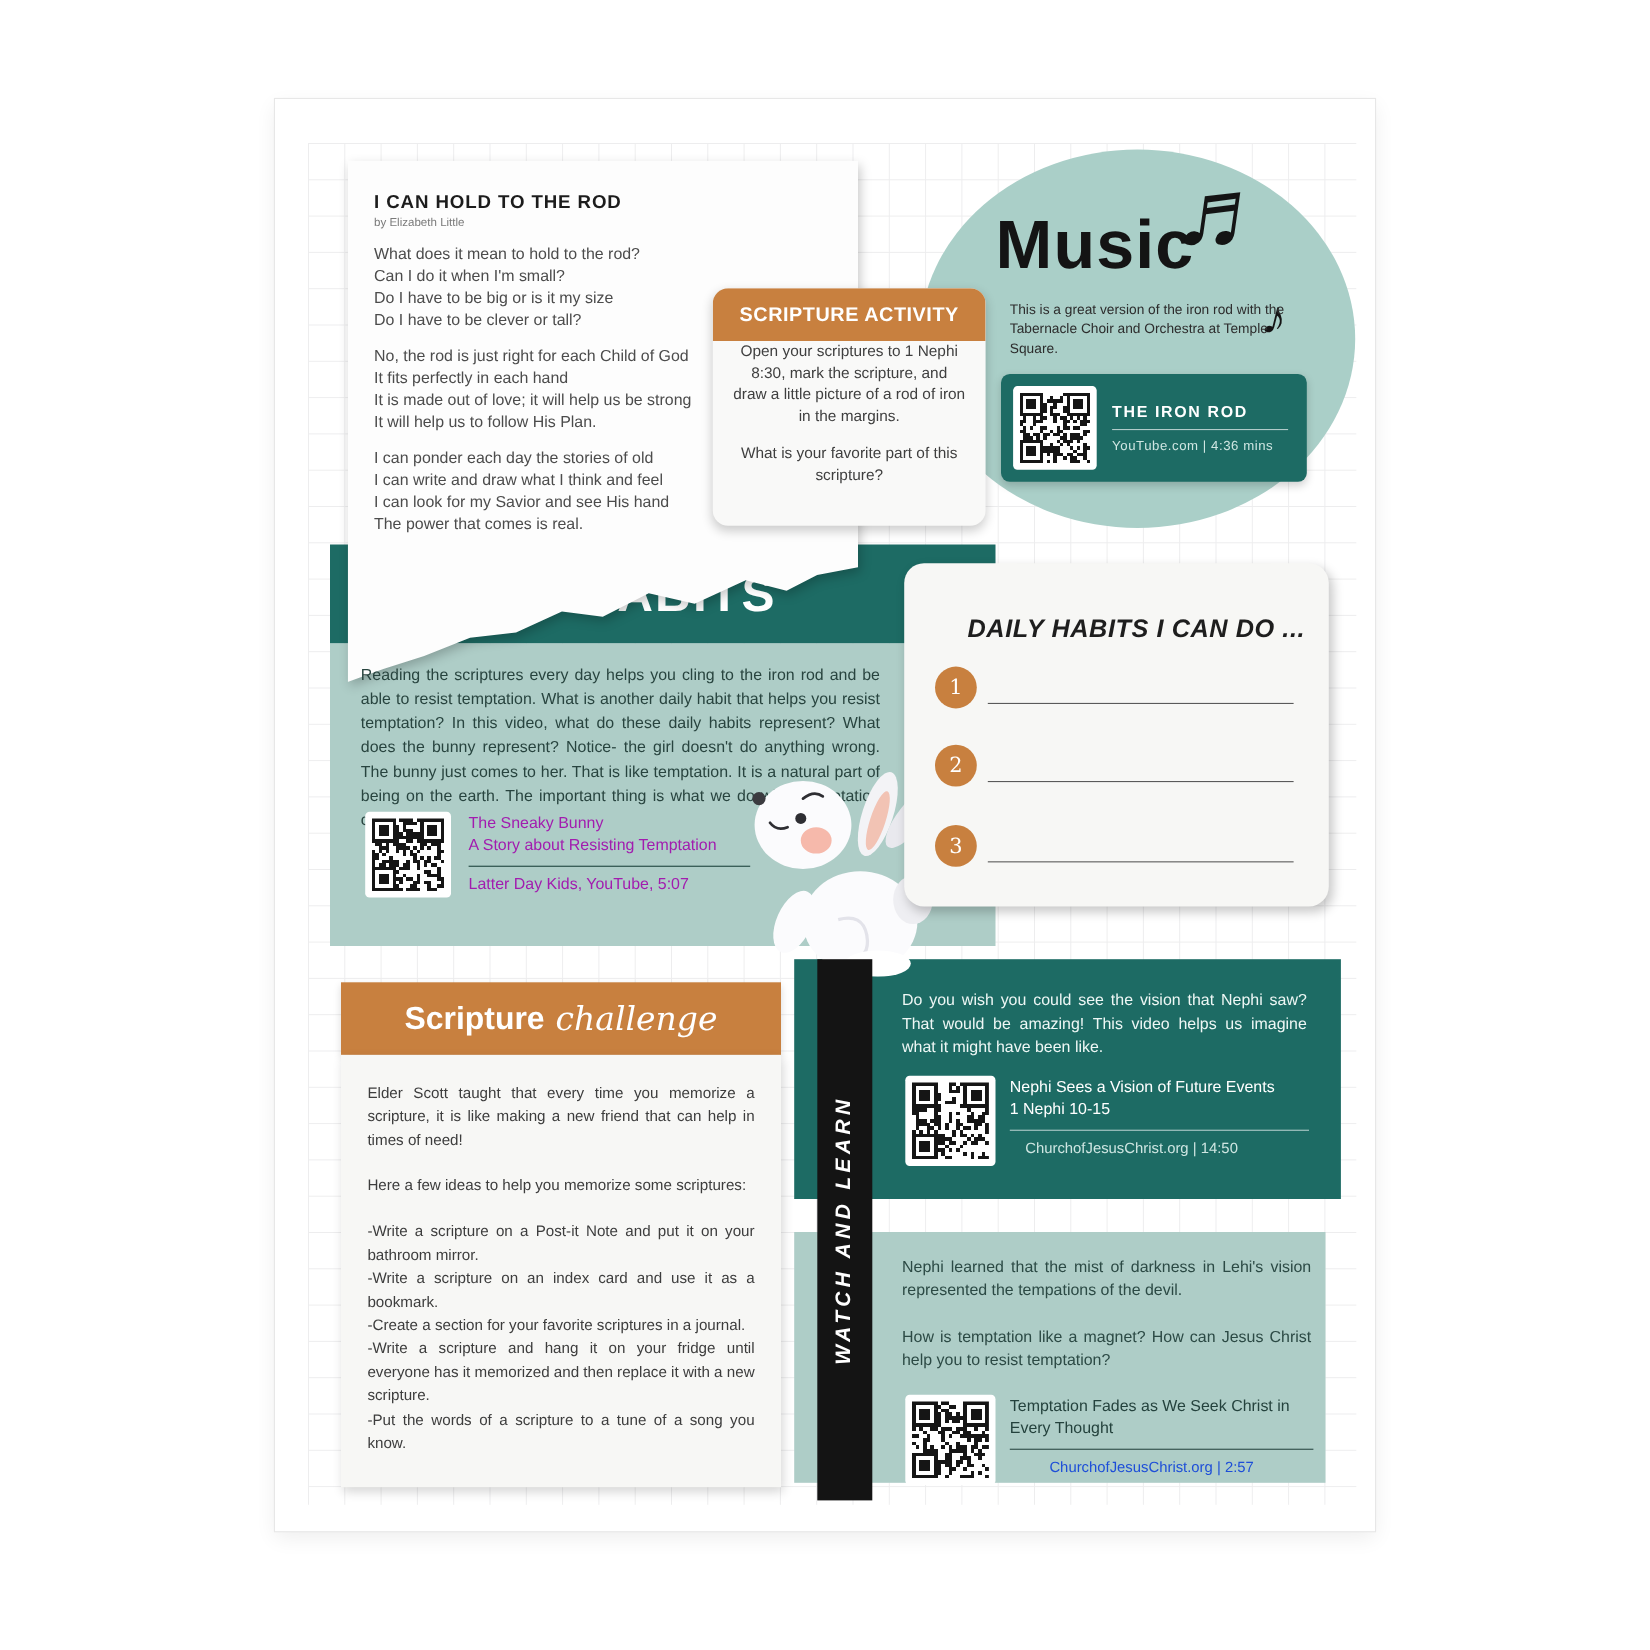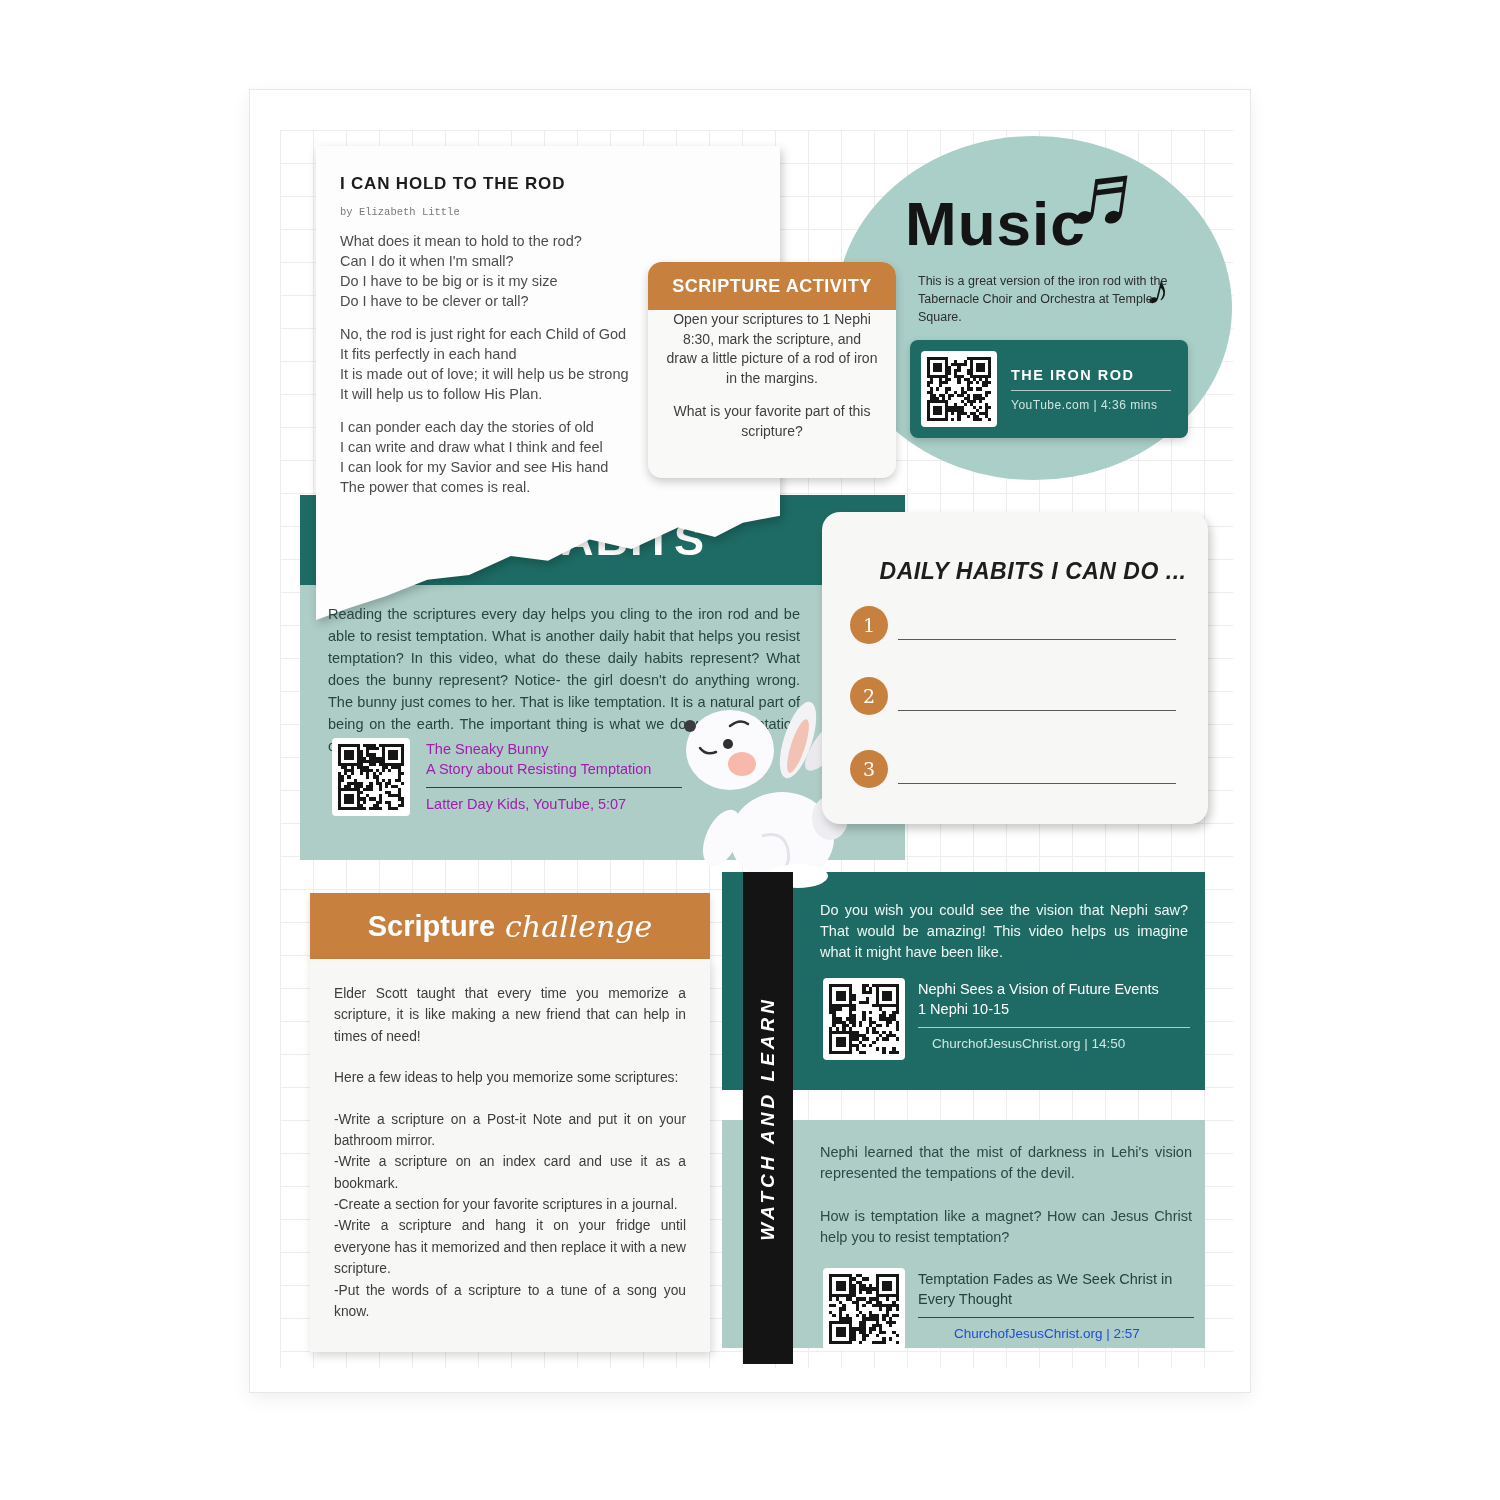--- a/index.html
+++ b/index.html
@@ -35,21 +35,21 @@
   .vtitle{color:#ffffff;font-weight:700;font-size:14.5px;letter-spacing:1.5px;}
   .vdivider{height:1px;background:rgba(255,255,255,.65);margin:7px 0 7px 0;}
   .vmeta{color:#cfe6e2;font-size:12px;letter-spacing:.5px;}
 
   
   .poem-wrap{position:absolute;left:66px;top:56px;z-index:2;filter:drop-shadow(2px 4px 5px rgba(0,0,0,.22));}
   .poem-note{width:464px;height:474px;background:#fdfdfd;box-sizing:border-box;padding:28px 30px 0 24px;
     clip-path:polygon(0 0,100% 0,100% 62%,98.5% 64%,100% 66%,100% 78%,92% 79.5%,86% 82.5%,78% 80.5%,
       68% 85%,59% 83%,50% 87.5%,42% 86.5%,33% 90.5%,24% 91.5%,15% 95%,7% 97.5%,0 100%);}
   .poem-title{font-size:17px;font-weight:700;color:#1c1c1c;letter-spacing:.8px;}
-  .poem-by{font-size:10.5px;color:#7a7a7a;margin-top:12px;font-family:Liberation Mono, monospace;}
+  .poem-by{font-size:10.5px;color:#7a7a7a;margin-top:2px;}
   .poem-stanza{font-size:14.5px;color:#4c4c4c;line-height:1.38;margin-top:13px;}
 
   
   .activity-card{position:absolute;left:398px;top:172px;width:248px;height:216px;background:#f9f9f8;
     border-radius:14px;z-index:4;box-shadow:0 4px 10px rgba(0,0,0,.2);overflow:hidden;}
   .activity-head{background:#c8803f;height:48px;display:flex;align-items:center;justify-content:center;
     color:#ffffff;font-weight:700;font-size:18px;letter-spacing:.5px;}
   .activity-body{padding:0 18px;text-align:center;font-size:14px;color:#3f3f3f;line-height:1.4;}
   .activity-body .p2{margin-top:14px;}
 
@@ -84,21 +84,21 @@
   .challenge{position:absolute;left:60px;top:803px;width:400px;z-index:2;}
   .challenge-head{background:#c8803f;height:66px;display:flex;align-items:center;justify-content:center;
     gap:10px;box-shadow:0 3px 7px rgba(0,0,0,.15);}
   .challenge-head .w1{color:#fff;font-size:29px;font-weight:700;}
   .challenge-head .w2{color:#fff;font-size:30px;font-style:italic;font-family:"DejaVu Serif",serif;}
   .challenge-body{background:#f7f7f5;box-shadow:2px 4px 9px rgba(0,0,0,.16);padding:24px 24px 30px 24px;
     font-size:13.8px;color:#3d3d3d;line-height:1.55;text-align:justify;min-height:318px;box-sizing:content-box;}
   .challenge-body .blk{margin-bottom:20px;}
 
   
-  .wl-card1{position:absolute;left:472px;top:782px;width:483px;height:218px;background:#1d6b64;z-index:2;}
+  .wl-card1{position:absolute;left:472px;top:782px;width:483px;height:218px;background:#1d6b64;z-index:2;padding-left:14px;}
   .wl-card1 .p{position:absolute;left:98px;top:28px;width:368px;color:#eef7f5;font-size:14.5px;
     line-height:1.45;text-align:justify;}
   .wl-card1 .qr,.wl-card2 .qr{position:absolute;left:101px;top:106px;width:82px;height:82px;}
   .wl-card1 .vt{position:absolute;left:196px;top:108px;width:272px;}
   .wl-card1 .t{color:#fff;font-size:14.5px;line-height:1.35;}
   .wl-card1 .vdivider{margin:8px 0;}
   .wl-card1 .m{color:#cfe6e2;font-size:13.5px;margin-left:14px;}
 
   .wl-card2{position:absolute;left:472px;top:1030px;width:483px;height:228px;background:#aecdc7;z-index:2;}
   .wl-card2 .p1{position:absolute;left:98px;top:22px;width:372px;color:#2c4a45;font-size:14.5px;

